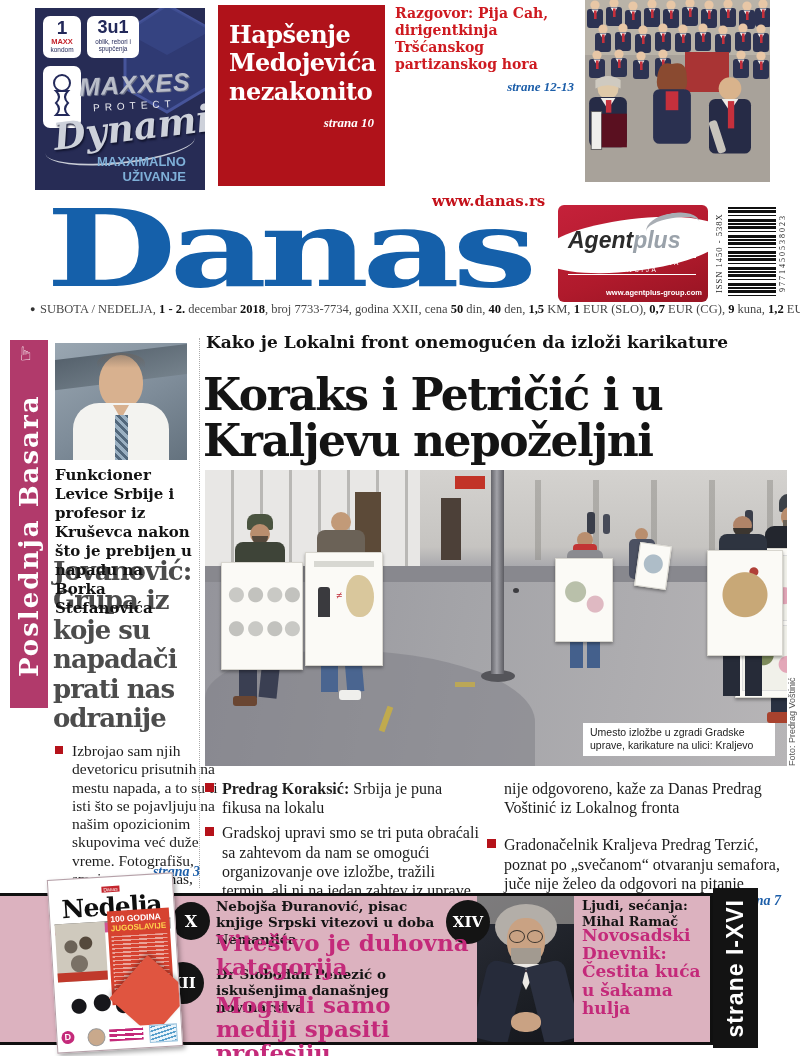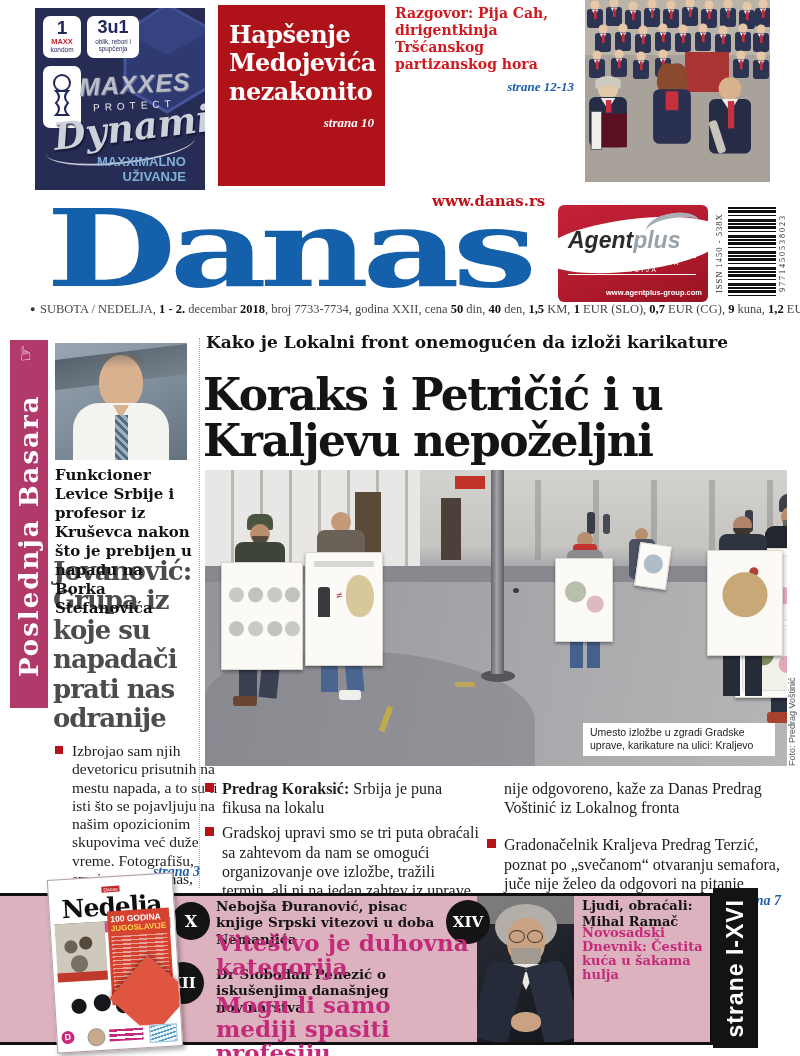--- a/index.html
+++ b/index.html
@@ -370,20 +370,20 @@
       <div style="position:absolute;right:0;width:14px;height:11px;border:1.6px solid #3a342e;border-radius:50%;"></div>
     </div>
     <div class="abs" style="left:34px;top:52px;width:30px;height:18px;border-radius:0 0 45% 45%;background:#a29a90;"></div>
     <div class="abs" style="left:36px;top:68px;width:26px;height:26px;background:#ece9e4;clip-path:polygon(0 0,100% 0,50% 100%);"></div>
     <div class="abs" style="left:37px;top:70px;width:24px;height:10px;background:#4a3b44;clip-path:polygon(0 0,50% 40%,100% 0,100% 100%,50% 60%,0 100%);"></div>
     <div class="abs" style="left:2px;top:66px;width:38px;height:80px;background:#262b3a;transform:rotate(14deg);border-radius:10px 0 0 0;"></div>
     <div class="abs" style="left:58px;top:66px;width:38px;height:80px;background:#2b3040;transform:rotate(-14deg);border-radius:0 10px 0 0;"></div>
     <div class="abs" style="left:34px;top:116px;width:30px;height:20px;border-radius:45%;background:#c9a283;"></div>
   </div>
 
-  <div class="abs kick-sm" style="left:582px;top:898px;width:126px;font-size:13px;">Ljudi, obraćali: Mihal Ramač</div>
-  <div class="abs mag-head" style="left:582px;top:926px;width:128px;font-size:13px;line-height:1.07;">Novosadski Dnevnik: Čestita kuća u šakama hulja</div>
+  <div class="abs kick-sm" style="left:582px;top:898px;width:126px;font-size:13px;">Ljudi, sećanja: Mihal Ramač</div>
+  <div class="abs mag-head" style="left:582px;top:926px;width:128px;font-size:17px;line-height:1.07;">Novosadski Dnevnik: Čestita kuća u šakama hulja</div>
 
   <div class="abs" style="left:713px;top:888px;width:45px;height:160px;background:#131313;display:flex;align-items:center;justify-content:center;">
     <div class="vtext" style="color:#fff;font-family:'Liberation Sans',sans-serif;font-weight:bold;font-size:23px;letter-spacing:1px;">strane I-XVI</div>
   </div>
 
 </div>
 
 </body></html>

